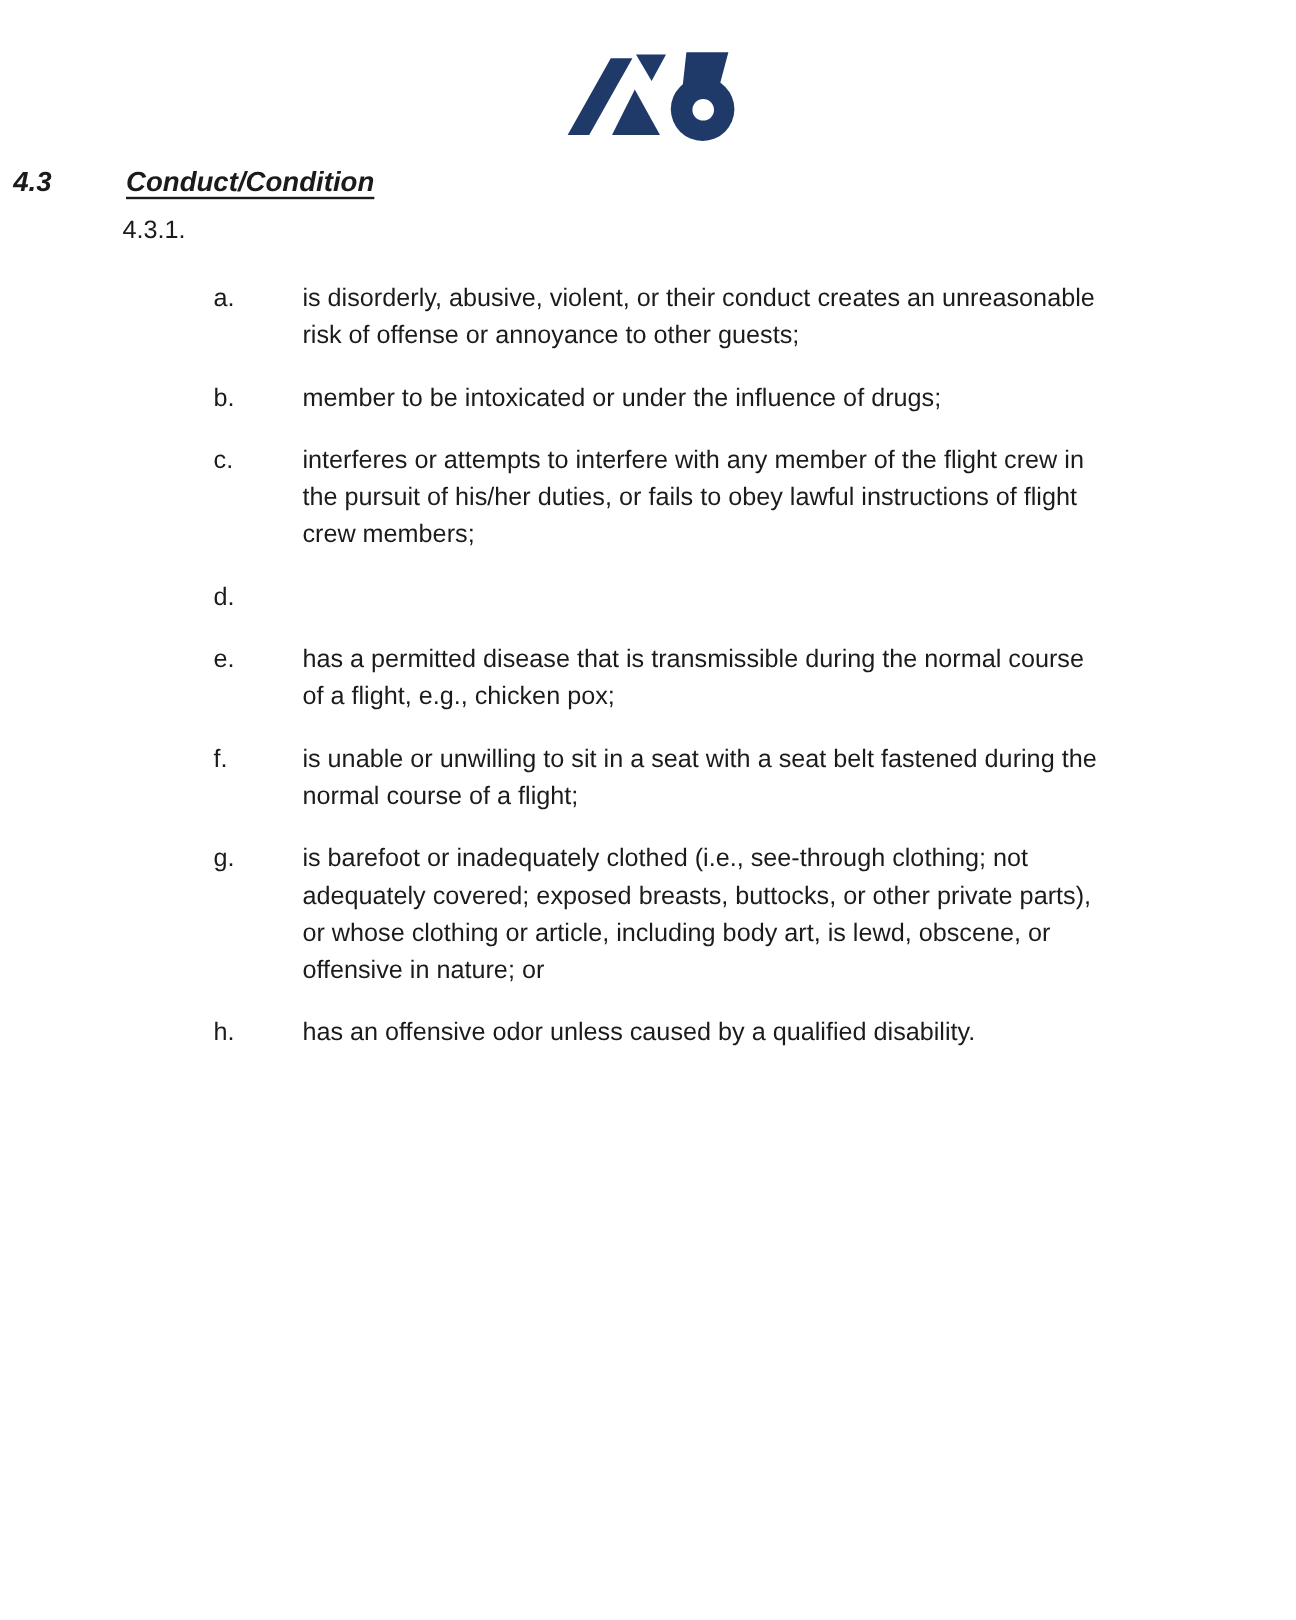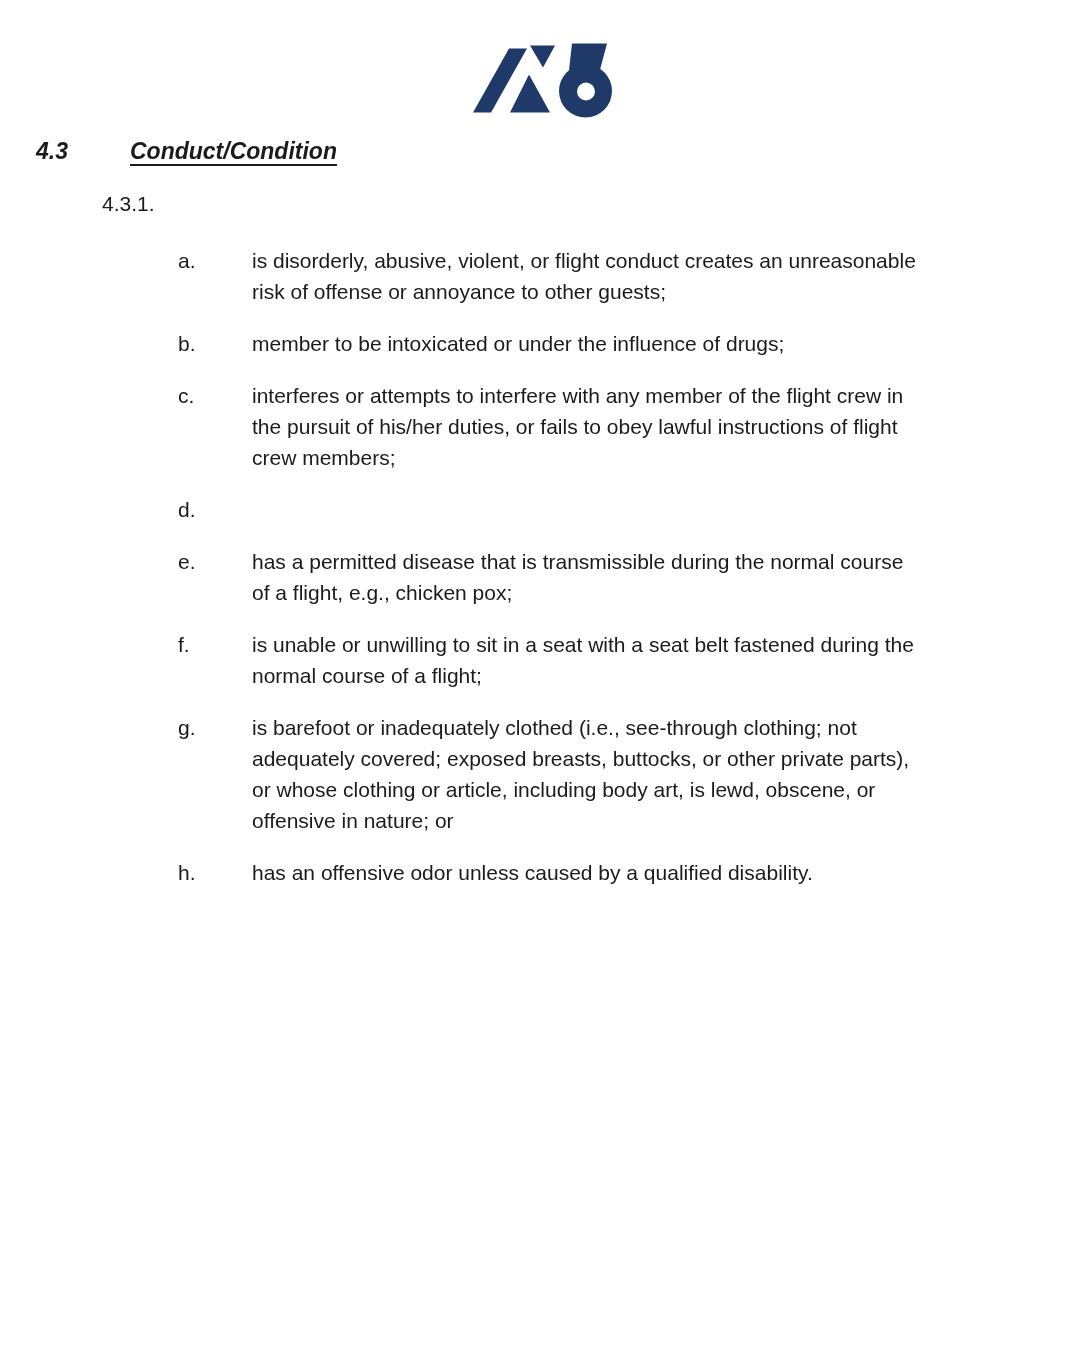--- a/index.html
+++ b/index.html
@@ -23,37 +23,37 @@
   }
   .logo-wrap svg {
     width: 142px;
     height: 75px;
     display: block;
     margin-left: 6px;
   }
   .heading-row {
     display: flex;
     margin-top: 18px;
-    padding-left: 36px;
+    padding-left: 11px;
     font-style: italic;
     font-weight: bold;
     font-size: 23px;
     line-height: 30px;
   }
   .h-num { width: 79px; flex: none; }
   .h-title {
     text-decoration: underline;
     text-decoration-thickness: 2px;
     text-underline-offset: 5px;
     margin-left: 15px;
   }
   .clause {
     display: flex;
     margin-left: 102px;
-    margin-top: 22px;
+    margin-top: 10px;
   }
   .clause-num { width: 63px; flex: none; }
   .clause-text { white-space: pre-line; }
   .items {
     margin-left: 178px;
     margin-top: 26px;
     list-style: none;
   }
   .item {
     display: flex;
@@ -83,21 +83,21 @@
     <span class="h-title">Conduct/Condition</span>
   </div>
 
   <div class="clause">
     <span class="clause-num">4.3.1.</span>
   </div>
 
   <ul class="items">
     <li class="item">
       <span class="item-letter">a.</span>
-      <div class="item-text">is disorderly, abusive, violent, or flight conduct creates an unreasonable
+      <div class="item-text">is disorderly, abusive, violent, or their conduct creates an unreasonable
 risk of offense or annoyance to other guests;</div>
     </li>
     <li class="item">
       <span class="item-letter">b.</span>
       <div class="item-text">member to be intoxicated or under the influence of drugs;</div>
     </li>
     <li class="item">
       <span class="item-letter">c.</span>
       <div class="item-text">interferes or attempts to interfere with any member of the flight crew in
 the pursuit of his/her duties, or fails to obey lawful instructions of flight

